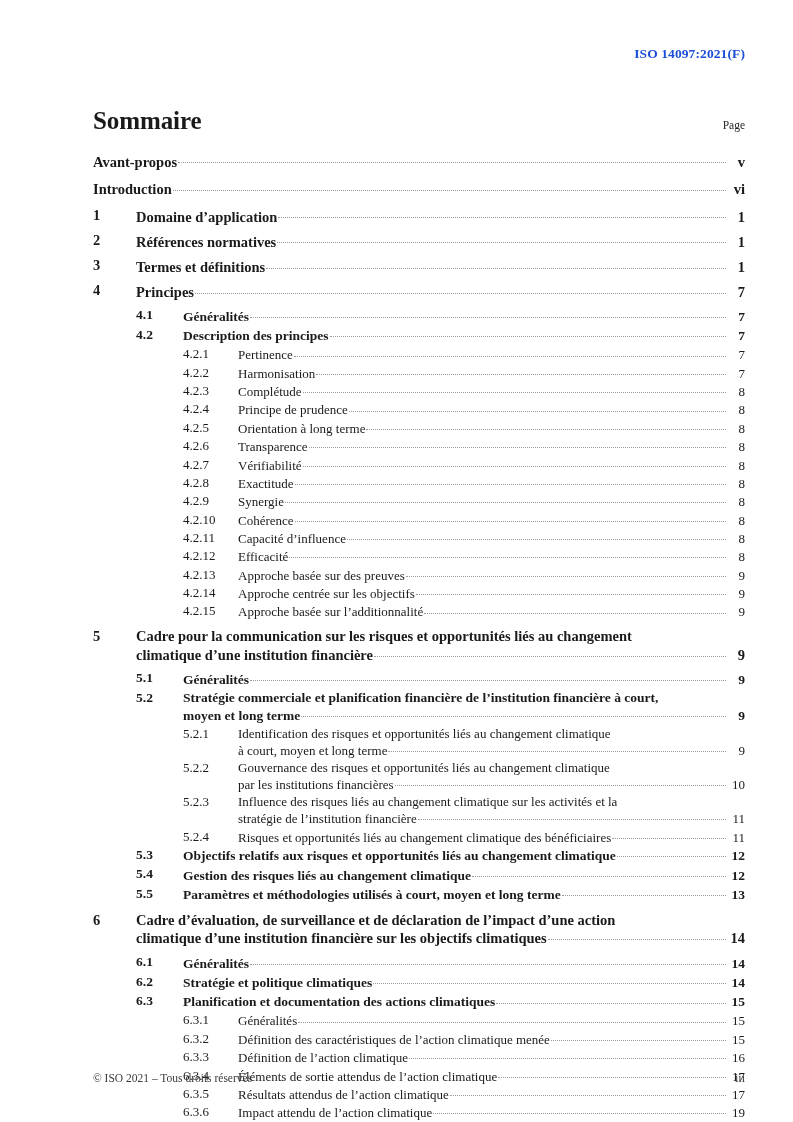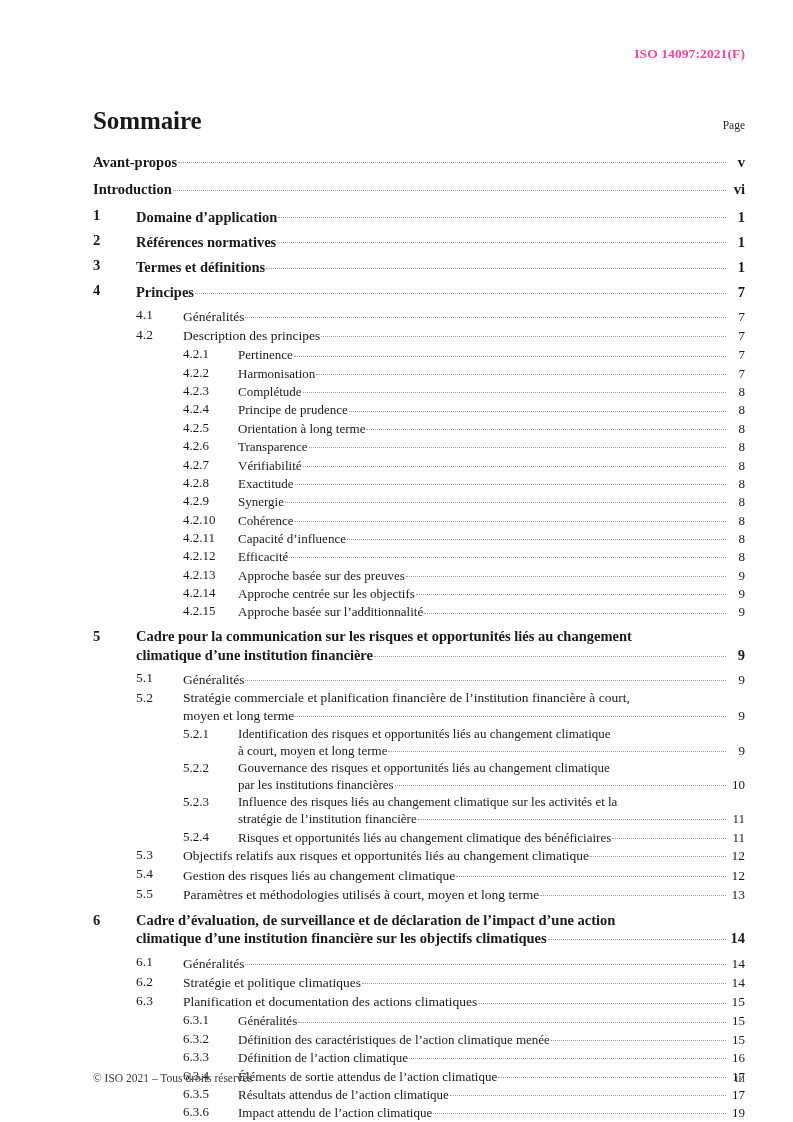--- a/index.html
+++ b/index.html
@@ -24,21 +24,21 @@
   }
 
   
   .doc-header {
     position: absolute;
     top: 46px;
     right: 48px;
     font-size: 13.5px;
     font-weight: bold;
     letter-spacing: 0.1px;
-    color: #ec4899;
+    color: #1d4ed8;
     white-space: nowrap;
     text-align: right;
   }
 
   
   .title-row {
     position: absolute;
     top: 104px;
     left: 93px;
     right: 48px;
@@ -139,21 +139,21 @@
     font-weight: bold;
     line-height: 1.18;
     margin-bottom: 6.5px;
   }
   .lvl-1 .num { width: 43px; }
   .lvl-1 .pg { min-width: 16px; }
 
   
   .lvl-2 {
     font-size: 13.5px;
-    font-weight: normal;
+    font-weight: bold;
     line-height: 1.22;
     margin-bottom: 1.5px;
     padding-left: 43px;
   }
   .lvl-2 .num { width: 47px; }
   .lvl-2 .pg { min-width: 16px; }
 
   
   .lvl-3 {
     font-size: 13px;

